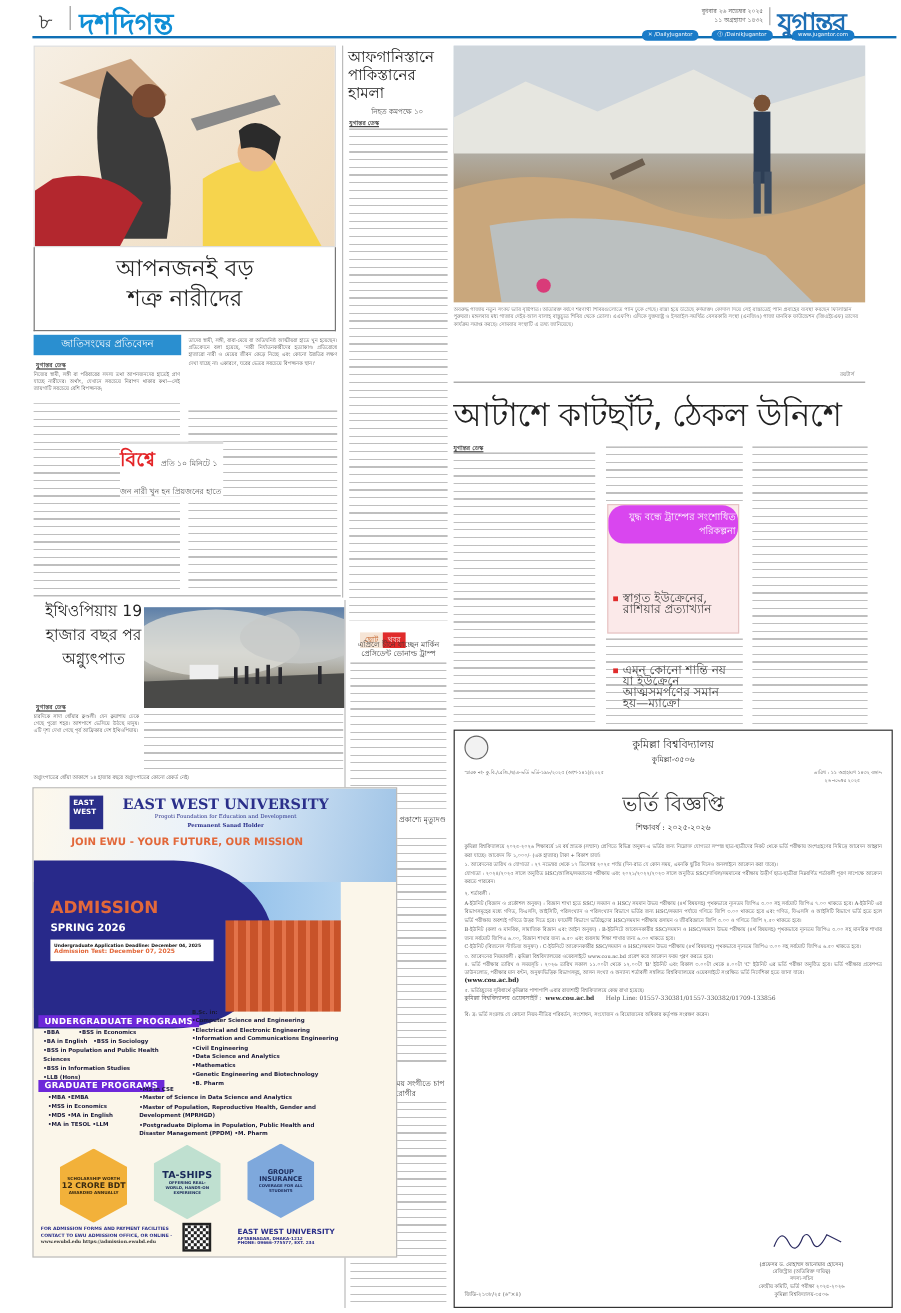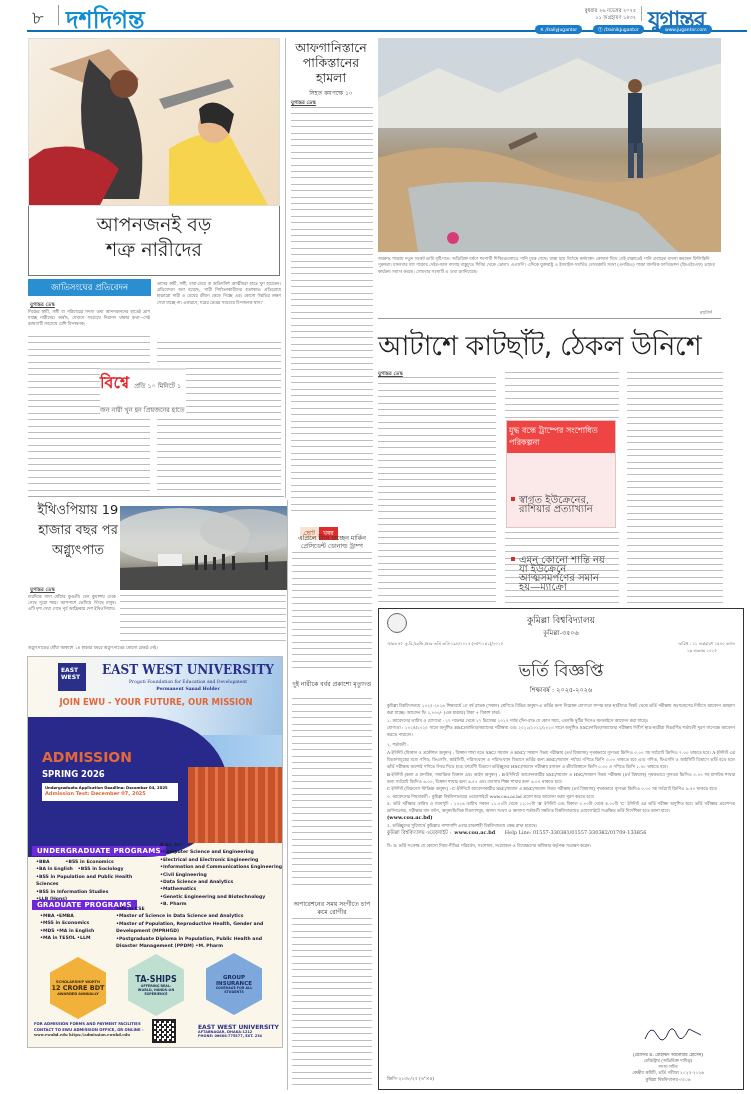--- a/index.html
+++ b/index.html
@@ -23,42 +23,42 @@
   
   .cartoon { left: 28px; top: 38px; width: 252px; height: 168px; background: linear-gradient(135deg,#f6efe4 0%,#f3e6d2 40%,#efdcc1 100%); border: 1px solid #ddd; overflow: hidden; }
   .headline-box { left: 28px; top: 206px; width: 252px; height: 70px; border: 1px solid #777; border-top: none; text-align: center; }
   .headline-box .h { font-size: 19px; color: #222; line-height: 25px; margin-top: 6px; font-family: "DejaVu Sans", sans-serif; }
   .tag-blue { left: 28px; top: 279px; width: 123px; height: 17px; background: #2a8fd0; color: #fff; font-size: 8.5px; line-height: 17px; text-align: center; font-family: "DejaVu Sans", sans-serif; }
   .pull-quote { left: 100px; top: 368px; width: 86px; height: 46px; background: #fff; border-top: 2px solid #ddd; }
   .pull-quote .big { font-size: 16px; color: #e42528; font-weight: bold; font-family: "DejaVu Sans", sans-serif; }
   .pull-quote .small { font-size: 6.4px; color: #555; }
 
   
-  .afghan-h { left: 290px; top: 40px; width: 82px; text-align: center; font-size: 12.5px; line-height: 15px; color: #222; font-family: "DejaVu Sans", sans-serif; }
+  .afghan-h { left: 290px; top: 40px; width: 82px; text-align: left; font-size: 12.5px; line-height: 15px; color: #222; font-family: "DejaVu Sans", sans-serif; }
   .afghan-sub { left: 290px; top: 88px; width: 82px; text-align: center; font-size: 6px; color: #555; }
   .col-rule { width: 1px; background: #bbb; }
 
   
   .photo-gaza { left: 378px; top: 38px; width: 343px; height: 214px; overflow: hidden; background: linear-gradient(180deg,#c9d3db 0%,#b7c0c6 30%,#a9977d 55%,#c6ab83 75%,#d8c19f 100%); }
   .caption { left: 378px; top: 256px; width: 343px; }
   .hr-thin { height: 1px; background: #999; }
 
   .big-headline { left: 378px; top: 325px; width: 345px; font-size: 27px; color: #222; font-family: "DejaVu Sans", sans-serif; letter-spacing: -0.5px; }
 
   .redbox { left: 506px; top: 420px; width: 110px; height: 108px; background: #fbe9e9; border: 1px solid #e6c3c3; }
-  .redbox .top { background: #ef4444; color: #fff; text-align: left; font-size: 8px; line-height: 12px; padding: 4px 2px; font-family: "DejaVu Sans", sans-serif; }
+  .redbox .top { background: #d946ef; color: #fff; text-align: right; font-size: 8px; line-height: 12px; padding: 4px 2px; font-family: "DejaVu Sans", sans-serif; border-radius: 13px; }
   .redbox .item { font-size: 10px; color: #444; padding: 3px 4px 0 12px; position: relative; line-height: 9px; margin-top: 39px; }
   .redbox .item::before { content: ""; position: absolute; left: 4px; top: 5px; width: 4px; height: 4px; background: #e02b2b; }
 
   
   .eth-h { left: 28px; top: 500px; width: 100px; text-align: center; font-size: 13px; line-height: 20px; color: #222; font-family: "DejaVu Sans", sans-serif; }
   .photo-eth { left: 120px; top: 506px; width: 167px; height: 84px; overflow: hidden; background: linear-gradient(180deg,#5d7fa8 0%,#8ea4b8 25%,#c5c9c8 45%,#a9a69b 65%,#6d6d68 85%,#3e3d3a 100%); }
 
   
-  .ewu { left: 27px; top: 656px; width: 256px; height: 392px; border: 1px solid #bbb; background: #fbf6ea; overflow: hidden; font-family: "DejaVu Sans", sans-serif; }
+  .ewu { left: 27px; top: 656px; width: 304px; height: 392px; border: 1px solid #bbb; background: #fbf6ea; overflow: hidden; font-family: "DejaVu Sans", sans-serif; }
   .ewu-top { height: 78px; background: linear-gradient(100deg,#fdf8ec 0%,#eaf2fa 45%,#9ec3e6 100%); position: relative; }
   .ewu-sky { position: absolute; left: 0; top: 78px; width: 256px; height: 105px; background: linear-gradient(90deg,#6aa6df 0%,#86b9e8 50%,#b2d3f0 100%); }
   .ewu-blob { position: absolute; left: 0; top: 60px; width: 200px; height: 140px; border-radius: 0 50% 50% 0 / 0 60% 60% 0; background: #28298a; }
   .ewu-bldg { position: absolute; left: 160px; top: 110px; width: 96px; height: 76px; background: repeating-linear-gradient(90deg,#c8532a 0,#c8532a 7px,#e3734a 7px,#e3734a 10px); }
   .ewu-prog { position: absolute; font-size: 4.6px; line-height: 7.4px; color: #1a1a3a; font-weight: bold; }
   .ewu-tag { position: absolute; background: #6d28d9; color: #fff; font-size: 7px; font-weight: bold; padding: 1px 5px; letter-spacing: .3px; }
   .hex { position: absolute; width: 56px; height: 62px; clip-path: polygon(50% 0,100% 25%,100% 75%,50% 100%,0 75%,0 25%); display: flex; flex-direction: column; align-items: center; justify-content: center; text-align: center; }
 
   
   .notice { left: 378px; top: 608px; width: 366px; height: 482px; border: 1px solid #333; padding: 4px 8px; }

